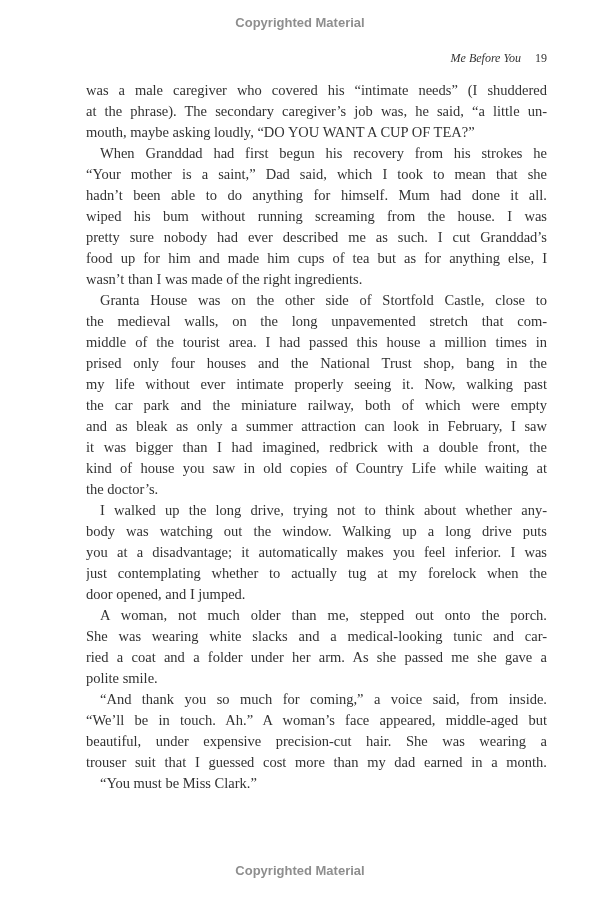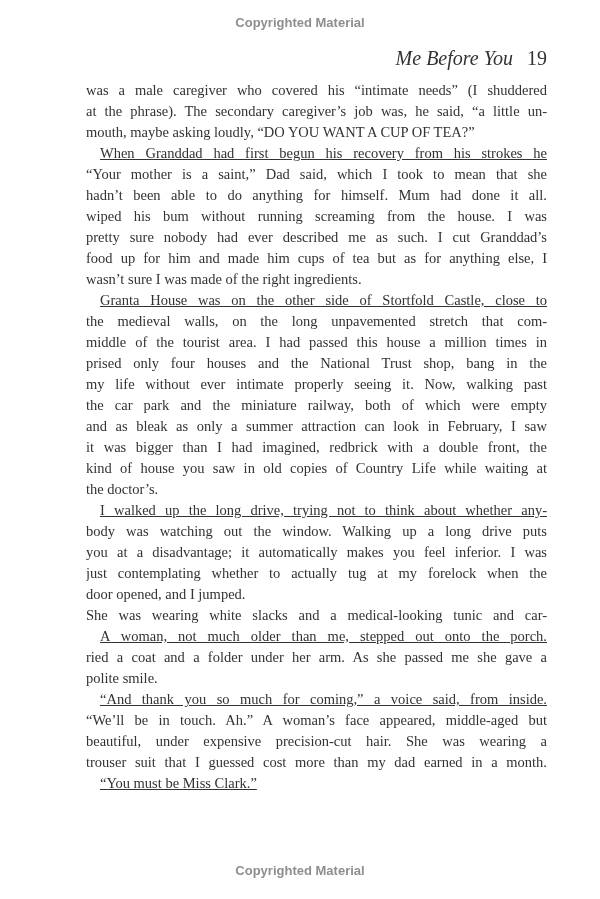--- a/index.html
+++ b/index.html
@@ -26,21 +26,21 @@
     color: var(--copyright, #8e8e8e);
   }
   .copyright.top { top: 16px; }
   .copyright.bottom { top: 864px; }
   .running-header {
     position: absolute;
     top: 48px;
     left: 86px;
     width: 461px;
     text-align: right;
-    font-size: 20px;
+    font-size: 12px;
     line-height: 21px;
   }
   .book-title {
     font-style: italic;
     margin-right: 14px;
   }
   .text-block {
     position: absolute;
     top: 80px;
     left: 86px;
@@ -50,21 +50,21 @@
   .paragraph { margin: 0; }
   .line {
     line-height: 21px;
     height: 21px;
     overflow: hidden;
     text-align: justify;
     text-align-last: left;
     white-space: normal;
   }
   .line.fill { text-align-last: justify; }
-  .line.indent { text-indent: 14px; text-decoration: underline; }
+  .line.indent { text-indent: 14px; }
   .em { }
 </style>
 </head>
 <body>
 
 <div class="page">
 
   <div class="copyright top">Copyrighted Material</div>
 
   <div class="running-header">
@@ -77,21 +77,21 @@
         <div class="line fill"><span>at the phrase). The secondary caregiver’s job was, he said, “a little un-</span></div>
         <div class="line"><span>mouth, maybe asking loudly, “DO YOU WANT A CUP OF TEA?”</span></div>
       </div>
       <div class="paragraph">
         <div class="line fill indent"><span>When Granddad had first begun his recovery from his strokes he</span></div>
         <div class="line fill"><span>“Your mother is a saint,” Dad said, which I took to mean that she</span></div>
         <div class="line fill"><span>hadn’t been able to do anything for himself. Mum had done it all.</span></div>
         <div class="line fill"><span>wiped his bum without running screaming from the house. I was</span></div>
         <div class="line fill"><span>pretty sure nobody had ever described me as such. I cut Granddad’s</span></div>
         <div class="line fill"><span>food up for him and made him cups of tea but as for anything else, I</span></div>
-        <div class="line"><span>wasn’t sure I was made of the right ingredients.</span></div>
+        <div class="line"><span>wasn’t than I was made of the right ingredients.</span></div>
       </div>
       <div class="paragraph">
         <div class="line fill indent"><span>Granta House was on the other side of Stortfold Castle, close to</span></div>
         <div class="line fill"><span>the medieval walls, on the long unpavemented stretch that com-</span></div>
         <div class="line fill"><span>middle of the tourist area. I had passed this house a million times in</span></div>
         <div class="line fill"><span>prised only four houses and the National Trust shop, bang in the</span></div>
         <div class="line fill"><span>my life without ever intimate properly seeing it. Now, walking past</span></div>
         <div class="line fill"><span>the car park and the miniature railway, both of which were empty</span></div>
         <div class="line fill"><span>and as bleak as only a summer attraction can look in February, I saw</span></div>
         <div class="line fill"><span>it was bigger than I had imagined, redbrick with a double front, the</span></div>
@@ -99,22 +99,22 @@
         <div class="line"><span>the doctor’s.</span></div>
       </div>
       <div class="paragraph">
         <div class="line fill indent"><span>I walked up the long drive, trying not to think about whether any-</span></div>
         <div class="line fill"><span>body was watching out the window. Walking up a long drive puts</span></div>
         <div class="line fill"><span>you at a disadvantage; it automatically makes you feel inferior. I was</span></div>
         <div class="line fill"><span>just contemplating whether to actually tug at my forelock when the</span></div>
         <div class="line"><span>door opened, and I jumped.</span></div>
       </div>
       <div class="paragraph">
+        <div class="line fill indent"><span>A woman, not much older than me, stepped out onto the porch.</span></div>
         <div class="line fill"><span>She was wearing white slacks and a medical-looking tunic and car-</span></div>
-        <div class="line fill indent"><span>A woman, not much older than me, stepped out onto the porch.</span></div>
         <div class="line fill"><span>ried a coat and a folder under her arm. As she passed me she gave a</span></div>
         <div class="line"><span>polite smile.</span></div>
       </div>
       <div class="paragraph">
         <div class="line fill indent"><span>“And thank you so much for coming,” a voice said, from inside.</span></div>
         <div class="line fill"><span>“We’ll be in touch. Ah.” A woman’s face appeared, middle-aged but</span></div>
         <div class="line fill"><span>beautiful, under expensive precision-cut hair. She was wearing a</span></div>
         <div class="line fill"><span>trouser suit that I guessed cost more than my dad earned in a month.</span></div>
         <div class="line indent"><span>“You must be Miss Clark.”</span></div>
       </div>

